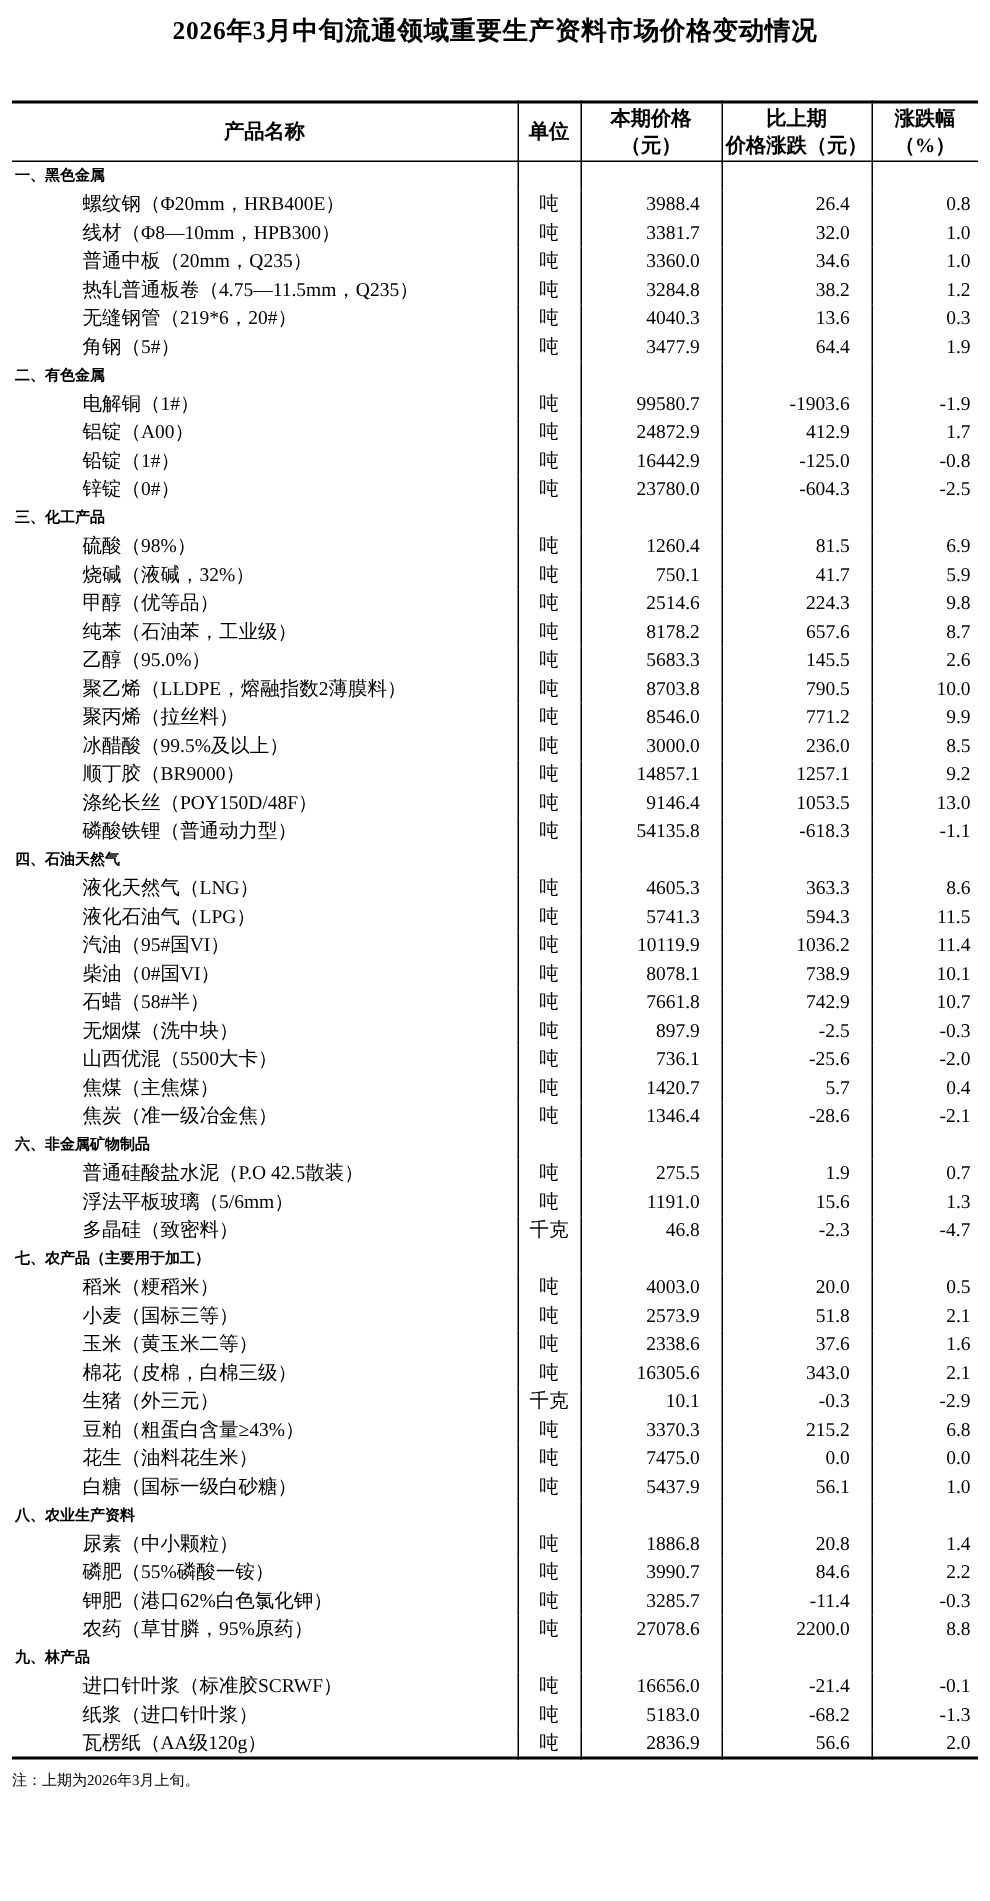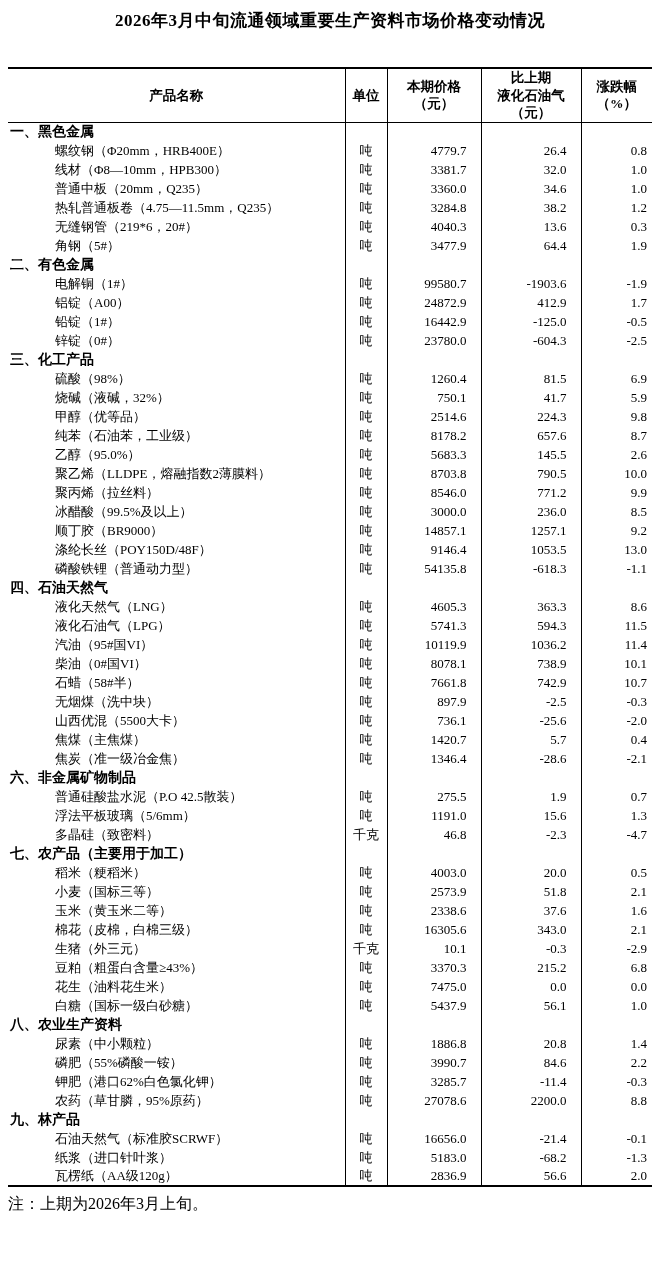--- a/index.html
+++ b/index.html
@@ -52,29 +52,29 @@
     overflow: hidden;
   }
   
   th:nth-child(1), td:nth-child(1),
   th:nth-child(2), td:nth-child(2),
   th:nth-child(3), td:nth-child(3),
   th:nth-child(4), td:nth-child(4) {
     border-right: 1px solid #000;
   }
   td.item-name { padding-left: 47px; }
-  td.section-name { padding-left: 2px; font-weight: bold; font-size: 14px; }
+  td.section-name { padding-left: 2px; font-weight: bold; font-size: 10px; }
   td.col-unit { text-align: center; }
   td.num { text-align: right; }
   td.col-price { padding-right: 14px; }
   td.col-change { padding-right: 14px; }
   td.col-pct { padding-right: 5px; }
   .note {
     margin: 7px 0 0 8px;
-    font-size: 16px;
+    font-size: 10px;
   }
 </style>
 </head>
 <body>
 
 <div class="page">
   <h1 class="title">2026年3月中旬流通领域重要生产资料市场价格变动情况</h1>
 
   <table class="price-table">
     <colgroup>
@@ -91,40 +91,40 @@
         </th>
         <th>
           <span>单位</span>
         </th>
         <th>
           <span>本期价格</span><br>
           <span>（元）</span>
         </th>
         <th>
           <span>比上期</span><br>
-          <span>液化石油气（元）</span>
+          <span>价格涨跌（元）</span>
         </th>
         <th>
           <span>涨跌幅</span><br>
           <span>（%）</span>
         </th>
       </tr>
     </thead>
     <tbody id="table-body">
         <tr>
           <td class="section-name">一、黑色金属</td>
           <td class="col-unit"></td>
           <td class="num col-price"></td>
           <td class="num col-change"></td>
           <td class="num col-pct"></td>
         </tr>
         <tr>
           <td class="item-name">螺纹钢（Φ20mm，HRB400E）</td>
           <td class="col-unit">吨</td>
-          <td class="num col-price">4779.7</td>
+          <td class="num col-price">3988.4</td>
           <td class="num col-change">26.4</td>
           <td class="num col-pct">0.8</td>
         </tr>
         <tr>
           <td class="item-name">线材（Φ8—10mm，HPB300）</td>
           <td class="col-unit">吨</td>
           <td class="num col-price">3381.7</td>
           <td class="num col-change">32.0</td>
           <td class="num col-pct">1.0</td>
         </tr>
@@ -175,21 +175,21 @@
           <td class="col-unit">吨</td>
           <td class="num col-price">24872.9</td>
           <td class="num col-change">412.9</td>
           <td class="num col-pct">1.7</td>
         </tr>
         <tr>
           <td class="item-name">铅锭（1#）</td>
           <td class="col-unit">吨</td>
           <td class="num col-price">16442.9</td>
           <td class="num col-change">-125.0</td>
-          <td class="num col-pct">-0.5</td>
+          <td class="num col-pct">-0.8</td>
         </tr>
         <tr>
           <td class="item-name">锌锭（0#）</td>
           <td class="col-unit">吨</td>
           <td class="num col-price">23780.0</td>
           <td class="num col-change">-604.3</td>
           <td class="num col-pct">-2.5</td>
         </tr>
         <tr>
           <td class="section-name">三、化工产品</td>
@@ -472,21 +472,21 @@
           <td class="num col-pct">8.8</td>
         </tr>
         <tr>
           <td class="section-name">九、林产品</td>
           <td class="col-unit"></td>
           <td class="num col-price"></td>
           <td class="num col-change"></td>
           <td class="num col-pct"></td>
         </tr>
         <tr>
-          <td class="item-name">石油天然气（标准胶SCRWF）</td>
+          <td class="item-name">进口针叶浆（标准胶SCRWF）</td>
           <td class="col-unit">吨</td>
           <td class="num col-price">16656.0</td>
           <td class="num col-change">-21.4</td>
           <td class="num col-pct">-0.1</td>
         </tr>
         <tr>
           <td class="item-name">纸浆（进口针叶浆）</td>
           <td class="col-unit">吨</td>
           <td class="num col-price">5183.0</td>
           <td class="num col-change">-68.2</td>

